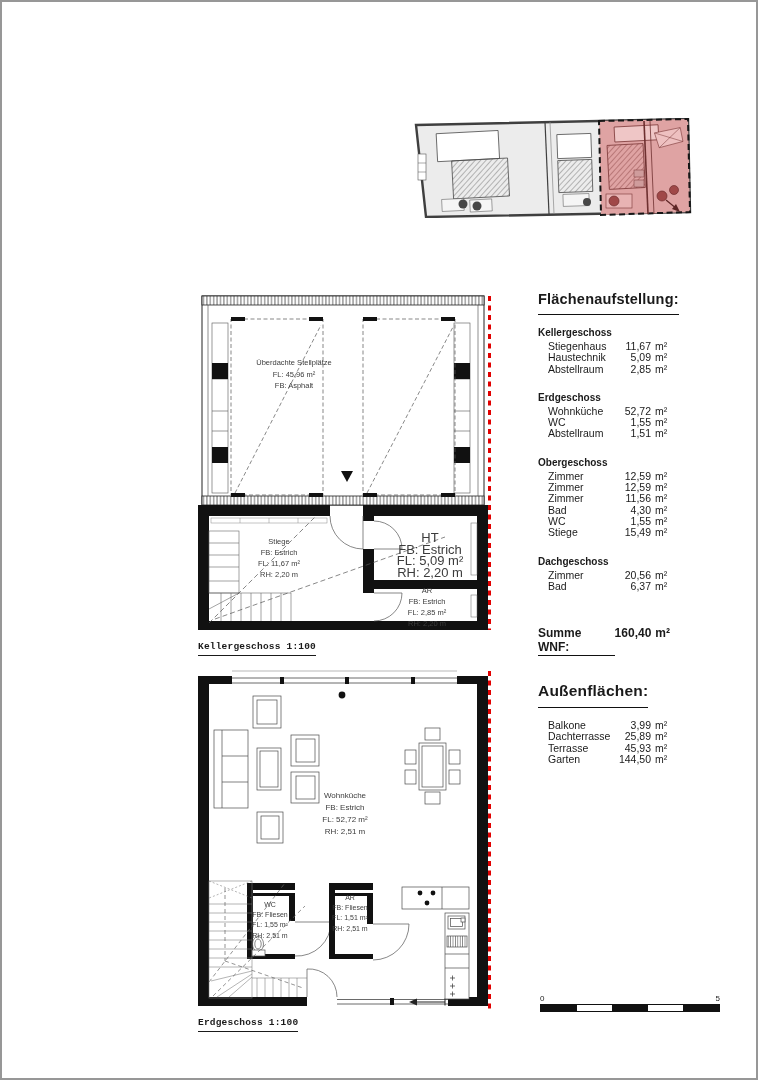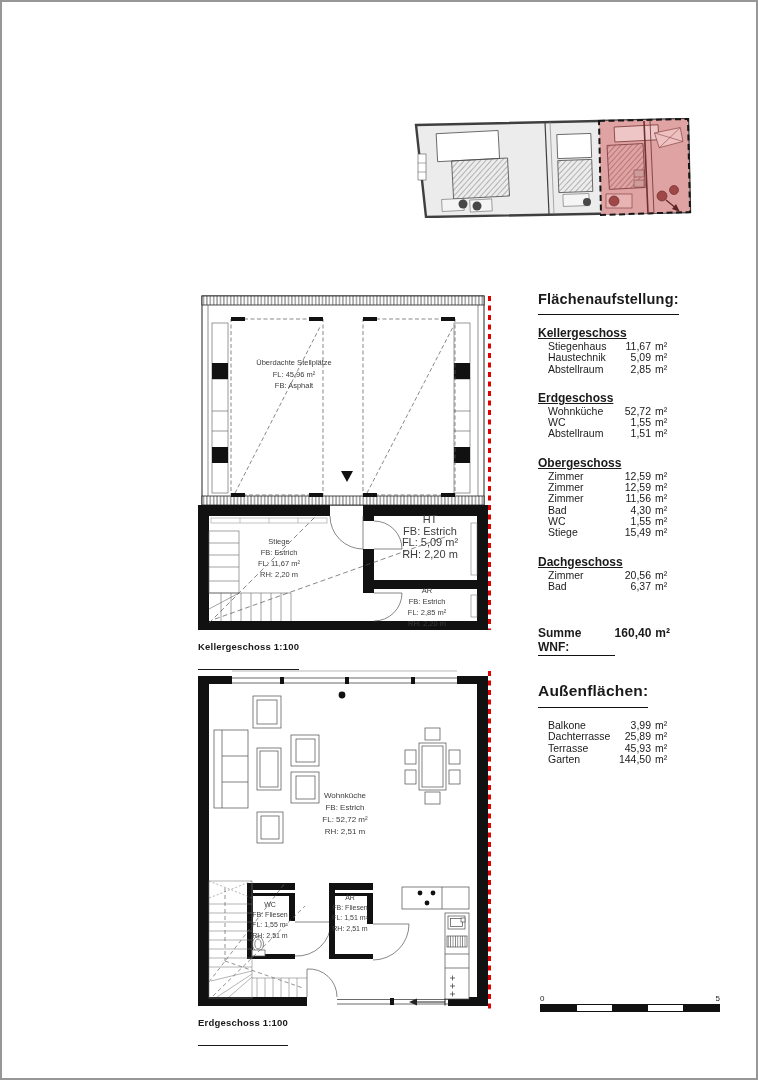--- a/index.html
+++ b/index.html
@@ -6,29 +6,29 @@
   .page{position:relative;width:758px;height:1080px;background:#ffffff;
         font-family:"Liberation Sans",sans-serif;overflow:hidden;
         border:2px solid #979797;box-sizing:border-box;}
   .abs{position:absolute;}
   
   .plan-label{position:absolute;transform:translateX(-50%);text-align:center;
               color:#3c3c3c;white-space:nowrap;}
   .plan-label div{line-height:inherit;}
   
   .caption{position:absolute;font-size:9.5px;font-weight:bold;color:#1a1a1a;
-           border-bottom:1.2px solid #1a1a1a;padding-bottom:17px;letter-spacing:.2px;}
+           border-bottom:1.2px solid #1a1a1a;padding-bottom:3px;letter-spacing:.2px;font-family:Liberation Mono, monospace;}
   
   .atable{position:absolute;color:#1a1a1a;}
   .atable .ttl{font-size:14.5px;font-weight:bold;display:inline-block;
                border-bottom:1.6px solid #111;padding-bottom:7px;margin-bottom:12px;
                letter-spacing:.2px;}
   .atable .ttl2{font-size:15.5px;margin-top:19px;}
   .sect{margin-bottom:17px;}
-  .hdr{font-size:12px;font-weight:bold;line-height:12px;margin-bottom:2px;text-decoration:underline;}
+  .hdr{font-size:10px;font-weight:bold;line-height:12px;margin-bottom:2px;}
   .row{display:flex;align-items:baseline;font-size:10.5px;line-height:11.3px;}
   .row .lbl{padding-left:10px;}
   .row .val{margin-left:auto;text-align:right;}
   .row .unit{width:17px;padding-left:4px;}
   .sumrow{display:flex;align-items:baseline;font-size:12px;font-weight:bold;margin-top:34px;}
   .sumrow .lbl{border-bottom:1.4px solid #111;padding-bottom:1px;}
   .sumrow .val{margin-left:auto;text-align:right;}
   .sumrow .unit{width:17px;padding-left:4px;}
   
   .scalebar{position:absolute;width:180px;}
@@ -208,21 +208,21 @@
     <div>Überdachte Stellplätze</div>
     <div>FL: 45,96 m²</div>
     <div>FB: Asphalt</div>
   </div>
   <div class="plan-label" style="left:277px;top:534px;font-size:7.5px;line-height:11px">
     <div>Stiege</div>
     <div>FB: Estrich</div>
     <div>FL: 11,67 m²</div>
     <div>RH: 2,20 m</div>
   </div>
-  <div class="plan-label" style="left:428px;top:512px;font-size:11px;line-height:11.5px">
+  <div class="plan-label" style="left:428px;top:530px;font-size:13px;line-height:11.5px">
     <div>HT</div>
     <div>FB: Estrich</div>
     <div>FL: 5,09 m²</div>
     <div>RH: 2,20 m</div>
   </div>
   <div class="plan-label" style="left:425px;top:583px;font-size:7.5px;line-height:11px">
     <div>AR</div>
     <div>FB: Estrich</div>
     <div>FL: 2,85 m²</div>
     <div>RH: 2,20 m</div>

